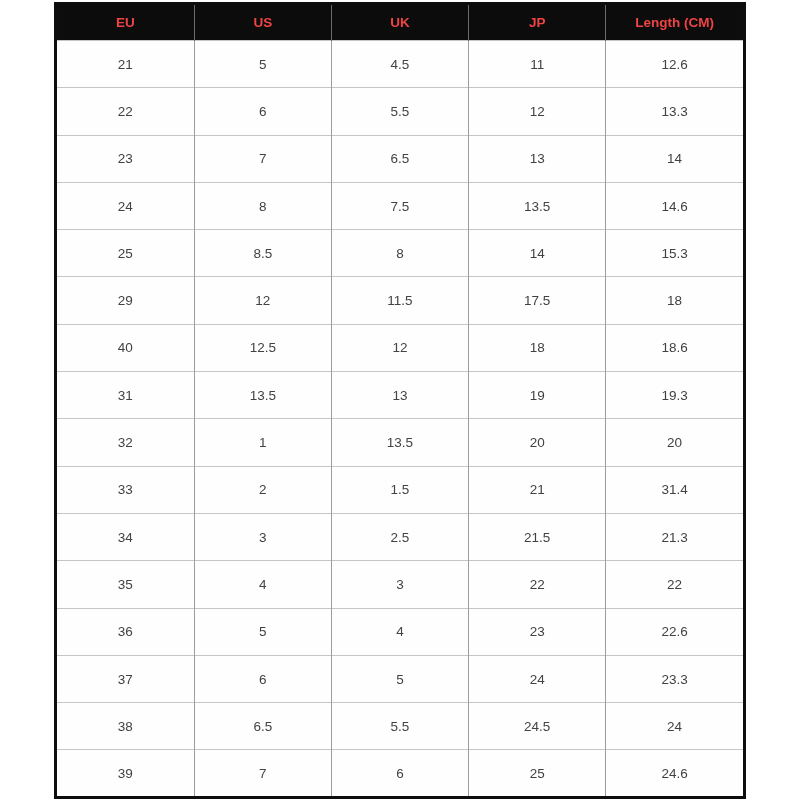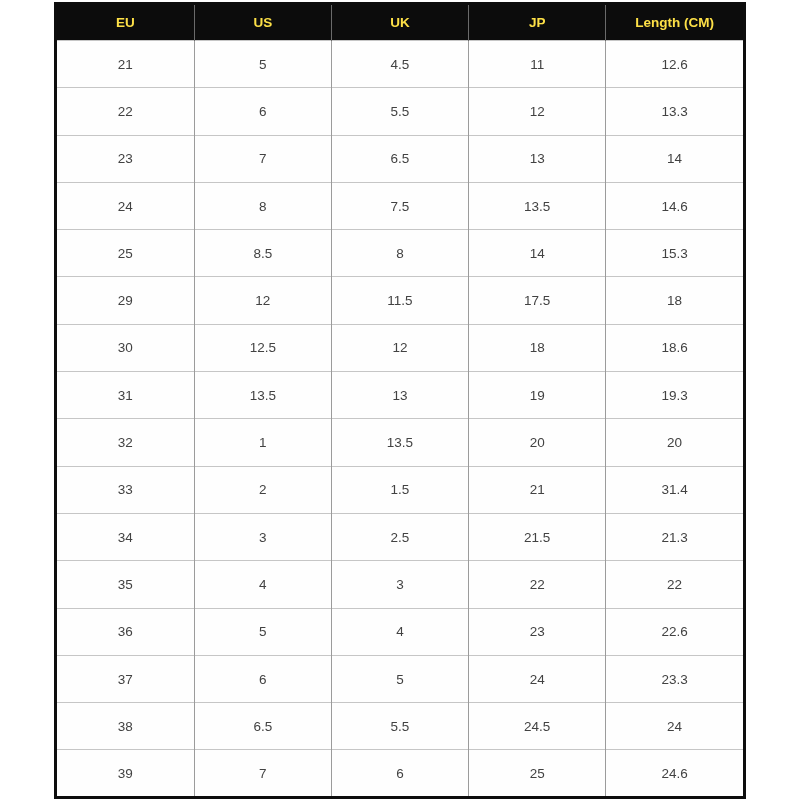--- a/index.html
+++ b/index.html
@@ -26,21 +26,21 @@
     background: #ffffff;
   }
   table.size-table {
     width: 100%;
     height: 100%;
     border-collapse: collapse;
     table-layout: fixed;
   }
   .size-table th {
     background: #0c0c0c;
-    color: #fde047;
+    color: #ef4444;
     font-size: 13.5px;
     font-weight: bold;
     height: 35px;
     text-align: center;
     vertical-align: middle;
     border-left: 1px solid #6a6a6a;
     padding: 0;
   }
   .size-table th:first-child {
     border-left: none;
@@ -111,21 +111,21 @@
             <td>15.3</td>
           </tr>
           <tr>
             <td>29</td>
             <td>12</td>
             <td>11.5</td>
             <td>17.5</td>
             <td>18</td>
           </tr>
           <tr>
-            <td>30</td>
+            <td>40</td>
             <td>12.5</td>
             <td>12</td>
             <td>18</td>
             <td>18.6</td>
           </tr>
           <tr>
             <td>31</td>
             <td>13.5</td>
             <td>13</td>
             <td>19</td>

